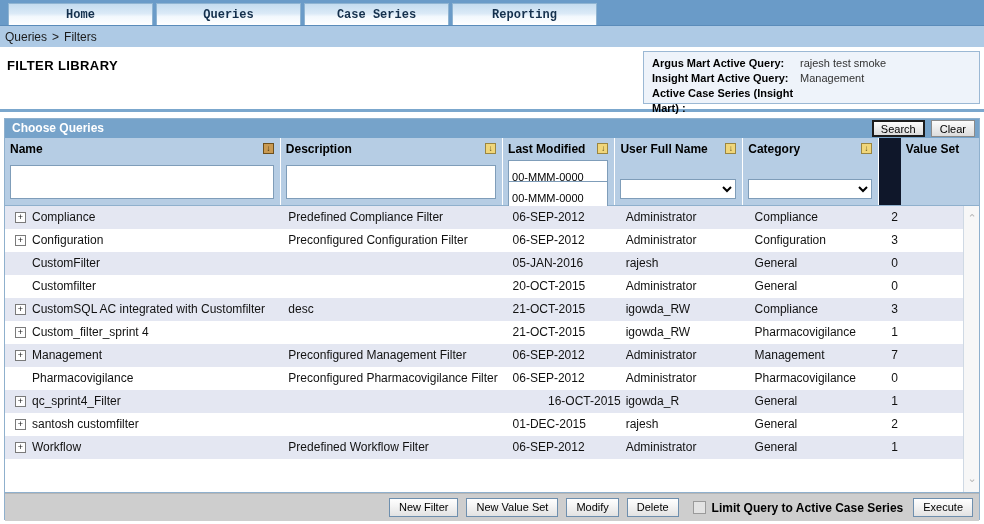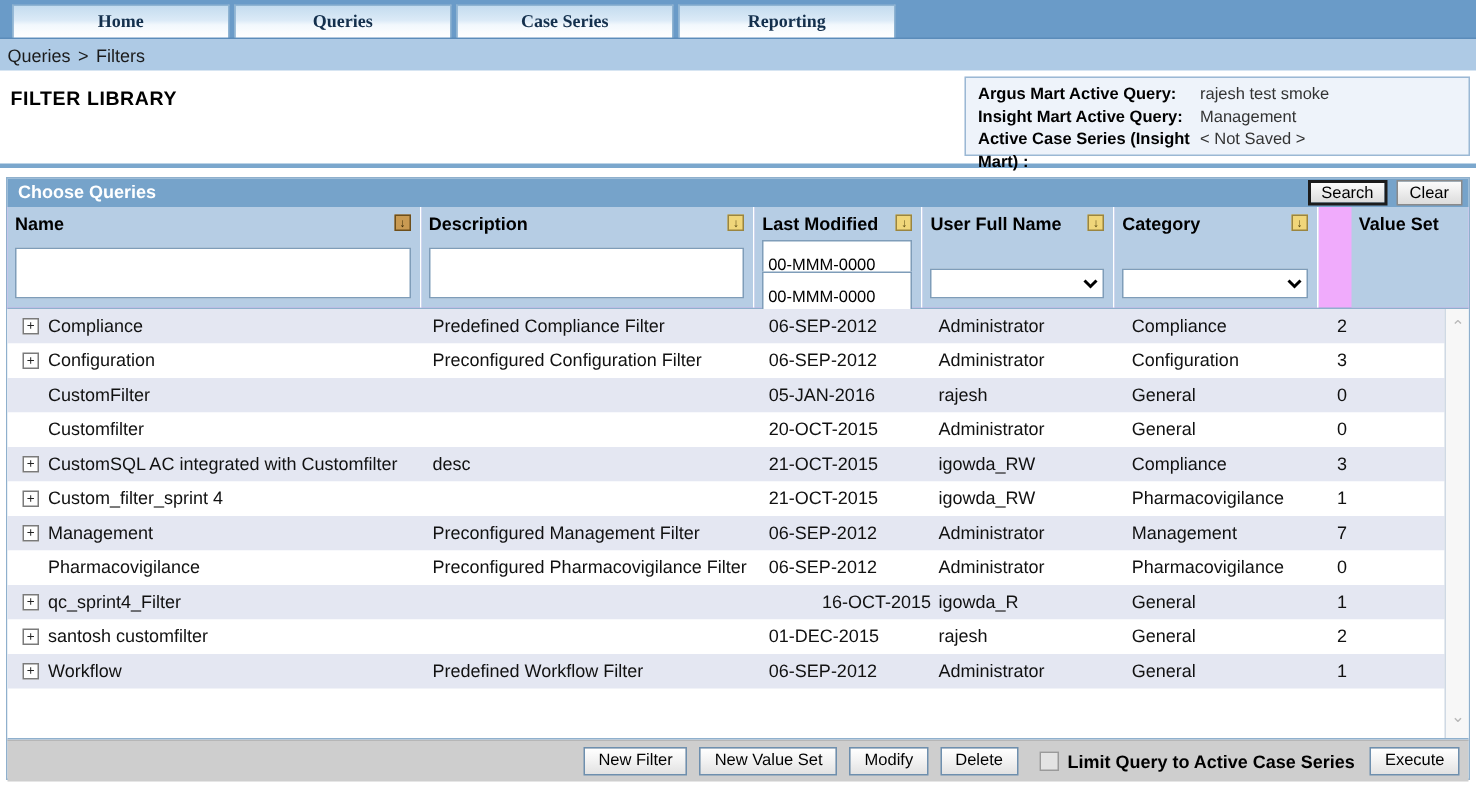--- a/index.html
+++ b/index.html
@@ -30,21 +30,21 @@
     background: linear-gradient(to bottom, #c4dcef 0%, #dbeaf7 45%, #f2f8fd 60%, #ffffff 100%);
     border: 1px solid #8fb4d2;
     border-bottom: none;
     display: flex;
     align-items: center;
     justify-content: center;
     font-size: 12px;
     font-weight: bold;
     color: #14304d;
     cursor: pointer;
-    font-family: Liberation Serif, serif;
+    font-family: Liberation Mono, monospace;
   }
 
   
   .breadcrumb {
     height: 22px;
     background: #aecae5;
     display: flex;
     align-items: center;
     padding-left: 5px;
     font-size: 12px;
@@ -115,21 +115,21 @@
     height: 17px;
     line-height: 14px;
     cursor: pointer;
     white-space: nowrap;
   }
   .btn.default { border: 2px solid #1c1c1c; padding: 0px 7px; text-align: right; }
 
   
   .col-head {
     display: flex;
-    background: #f0abfc;
+    background: #0f172a;
     height: 68px;
     border-bottom: 1px solid #8fb0cd;
   }
   .col {
     position: relative;
     border-right: 1px solid #ffffff;
     padding: 4px 5px 0 5px;
     background: #b6cde4;
   }
   .col:last-child { border-right: none; margin-left: 22px; }
@@ -296,21 +296,20 @@
       <div class="info-row">
         <span class="info-label">Argus Mart Active Query:</span>
         <span class="info-value">rajesh test smoke</span>
       </div>
       <div class="info-row">
         <span class="info-label">Insight Mart Active Query:</span>
         <span class="info-value">Management</span>
       </div>
       <div class="info-row">
         <span class="info-label">Active Case Series (Insight Mart) :</span>
-        <span class="info-value">&lt; Not Saved &gt;</span>
       </div>
     </div>
   </div>
 
   <div class="panel">
 
     <div class="panel-head">
       <span>Choose Queries</span>
       <div class="panel-head-btns">
         <button class="btn default">Search</button>

